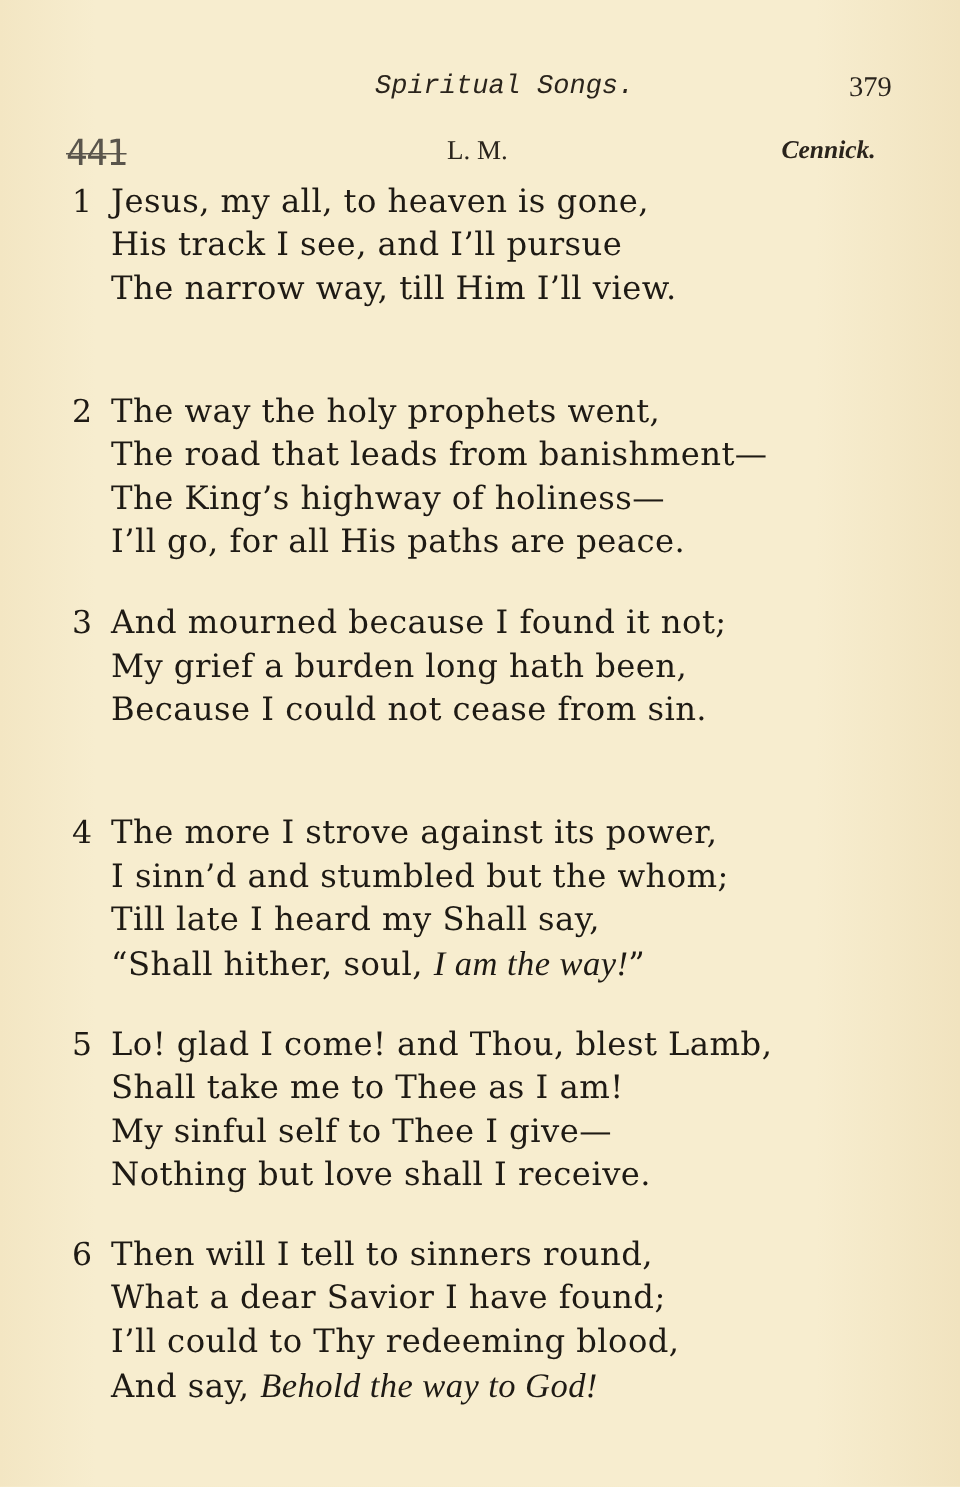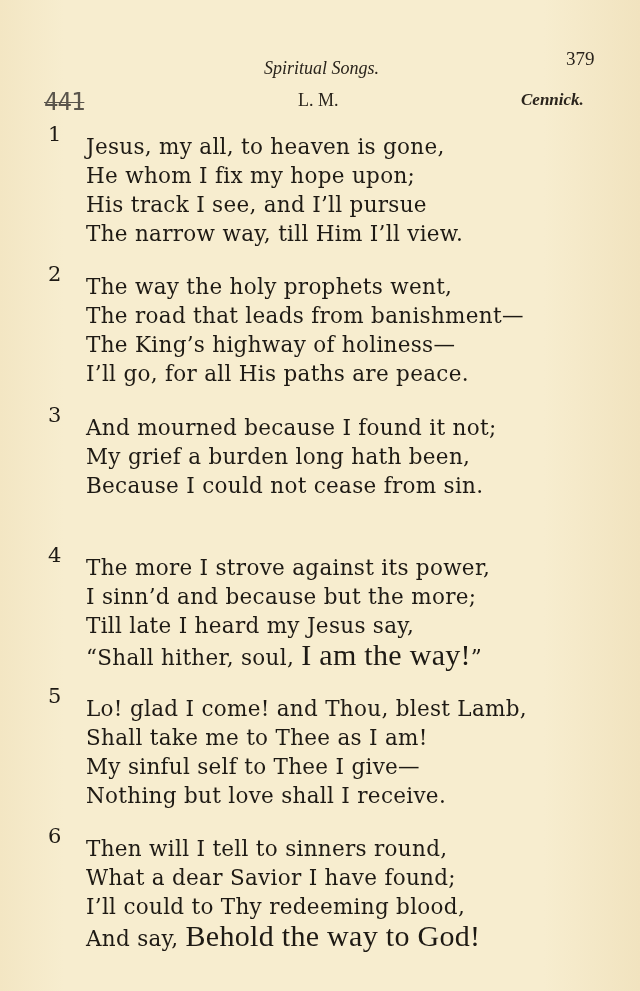--- a/index.html
+++ b/index.html
@@ -24,26 +24,25 @@
     .running-head {
       position: absolute;
       top: 48px;
       left: 0;
       width: 640px;
       height: 24px;
     }
     .running-title {
       position: absolute;
       left: 250px;
-      top: 10px;
-      font-family: Liberation Serif, serif;
+      top: 0;
+      font-family: Liberation Mono, monospace;
       font-style: italic;
       font-size: 18px;
       color: #2a241c;
-      margin-left: 14px;
     }
     .page-number {
       position: absolute;
       left: 566px;
       top: 0;
       font-family: "Liberation Serif", serif;
       font-size: 19px;
       color: #2a241c;
     }
     .hymn-header {
@@ -92,34 +91,35 @@
       left: 4px;
       top: 0;
       font-family: "DejaVu Serif", serif;
       font-size: 21px;
       line-height: 29px;
     }
     .lines {
       position: absolute;
       left: 30px;
       top: 0;
-      margin: 12px;
+      margin: 0;
       padding: 0;
       list-style: none;
     }
     .line {
       font-family: "DejaVu Serif", serif;
       font-size: 21.5px;
       line-height: 29px;
       white-space: nowrap;
       letter-spacing: 0.3px;
     }
     .em {
+      font-style: italic;
       font-family: "Liberation Serif", serif;
-      font-size: 30px;
+      font-size: 23px;
     }
   </style>
 </head>
 <body>
 
 <div class="page">
 
   <div class="running-head">
     <span class="running-title">Spiritual Songs.</span>
     <span class="page-number">379</span>
@@ -128,21 +128,20 @@
   <div class="hymn-header">
     <span class="hymn-number">441</span>
     <span class="meter">L. M.</span>
     <span class="author">Cennick.</span>
   </div>
 
   <div class="stanza" style="top:120px;">
     <span class="stanza-number">1</span>
     <ul class="lines">
       <li class="line">Jesus, my all, to heaven is gone,</li>
-      <li class="line">He whom I fix my hope upon;</li>
       <li class="line">His track I see, and I’ll pursue</li>
       <li class="line">The narrow way, till Him I’ll view.</li>
     </ul>
   </div>
 
   <div class="stanza" style="top:260px;">
     <span class="stanza-number">2</span>
     <ul class="lines">
       <li class="line">The way the holy prophets went,</li>
       <li class="line">The road that leads from banishment—</li>
@@ -157,22 +156,22 @@
       <li class="line">And mourned because I found it not;</li>
       <li class="line">My grief a burden long hath been,</li>
       <li class="line">Because I could not cease from sin.</li>
     </ul>
   </div>
 
   <div class="stanza" style="top:541px;">
     <span class="stanza-number">4</span>
     <ul class="lines">
       <li class="line">The more I strove against its power,</li>
-      <li class="line">I sinn’d and because but the more;</li>
-      <li class="line">Till late I heard my Jesus say,</li>
+      <li class="line">I sinn’d and stumbled but the whom;</li>
+      <li class="line">Till late I heard my Shall say,</li>
       <li class="line"><span>“Shall hither, soul, </span><span class="em">I am the way!</span><span>”</span></li>
     </ul>
   </div>
 
   <div class="stanza" style="top:682px;">
     <span class="stanza-number">5</span>
     <ul class="lines">
       <li class="line">Lo! glad I come! and Thou, blest Lamb,</li>
       <li class="line">Shall take me to Thee as I am!</li>
       <li class="line">My sinful self to Thee I give—</li>

